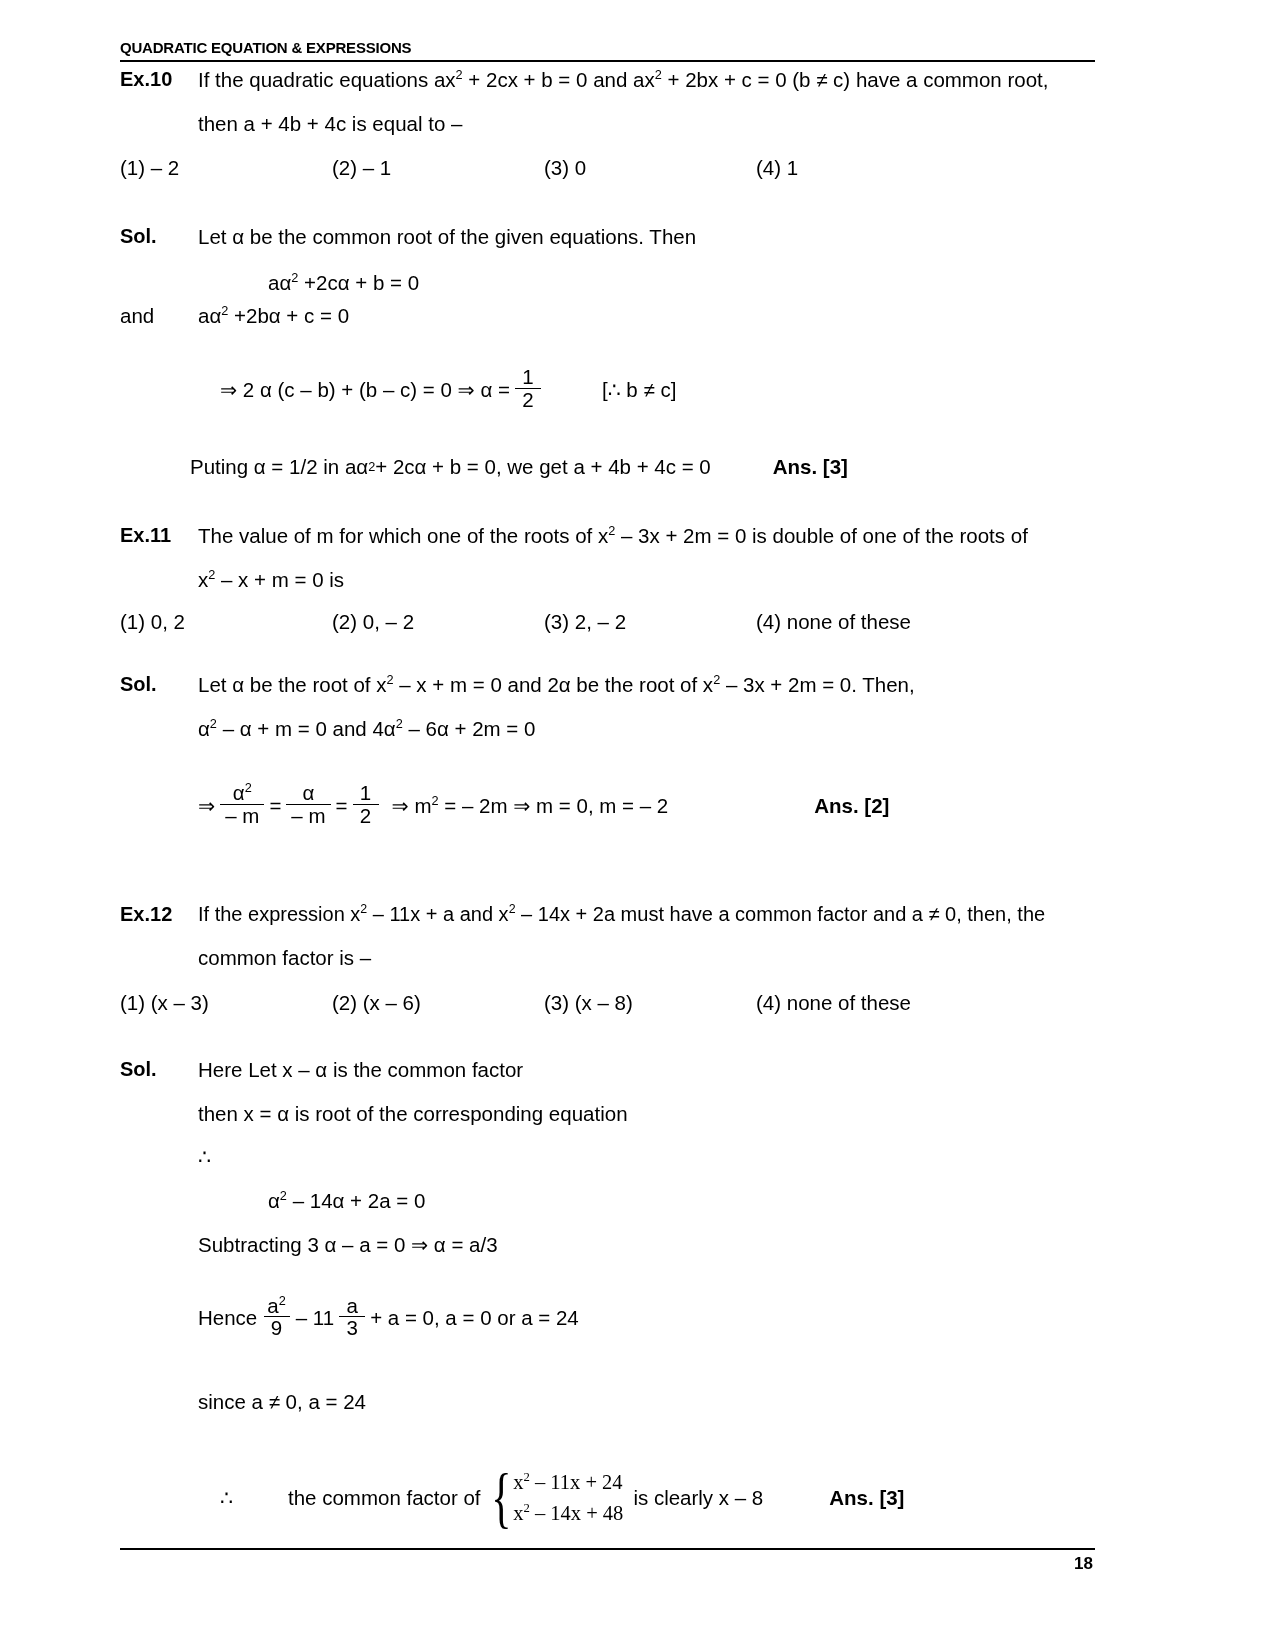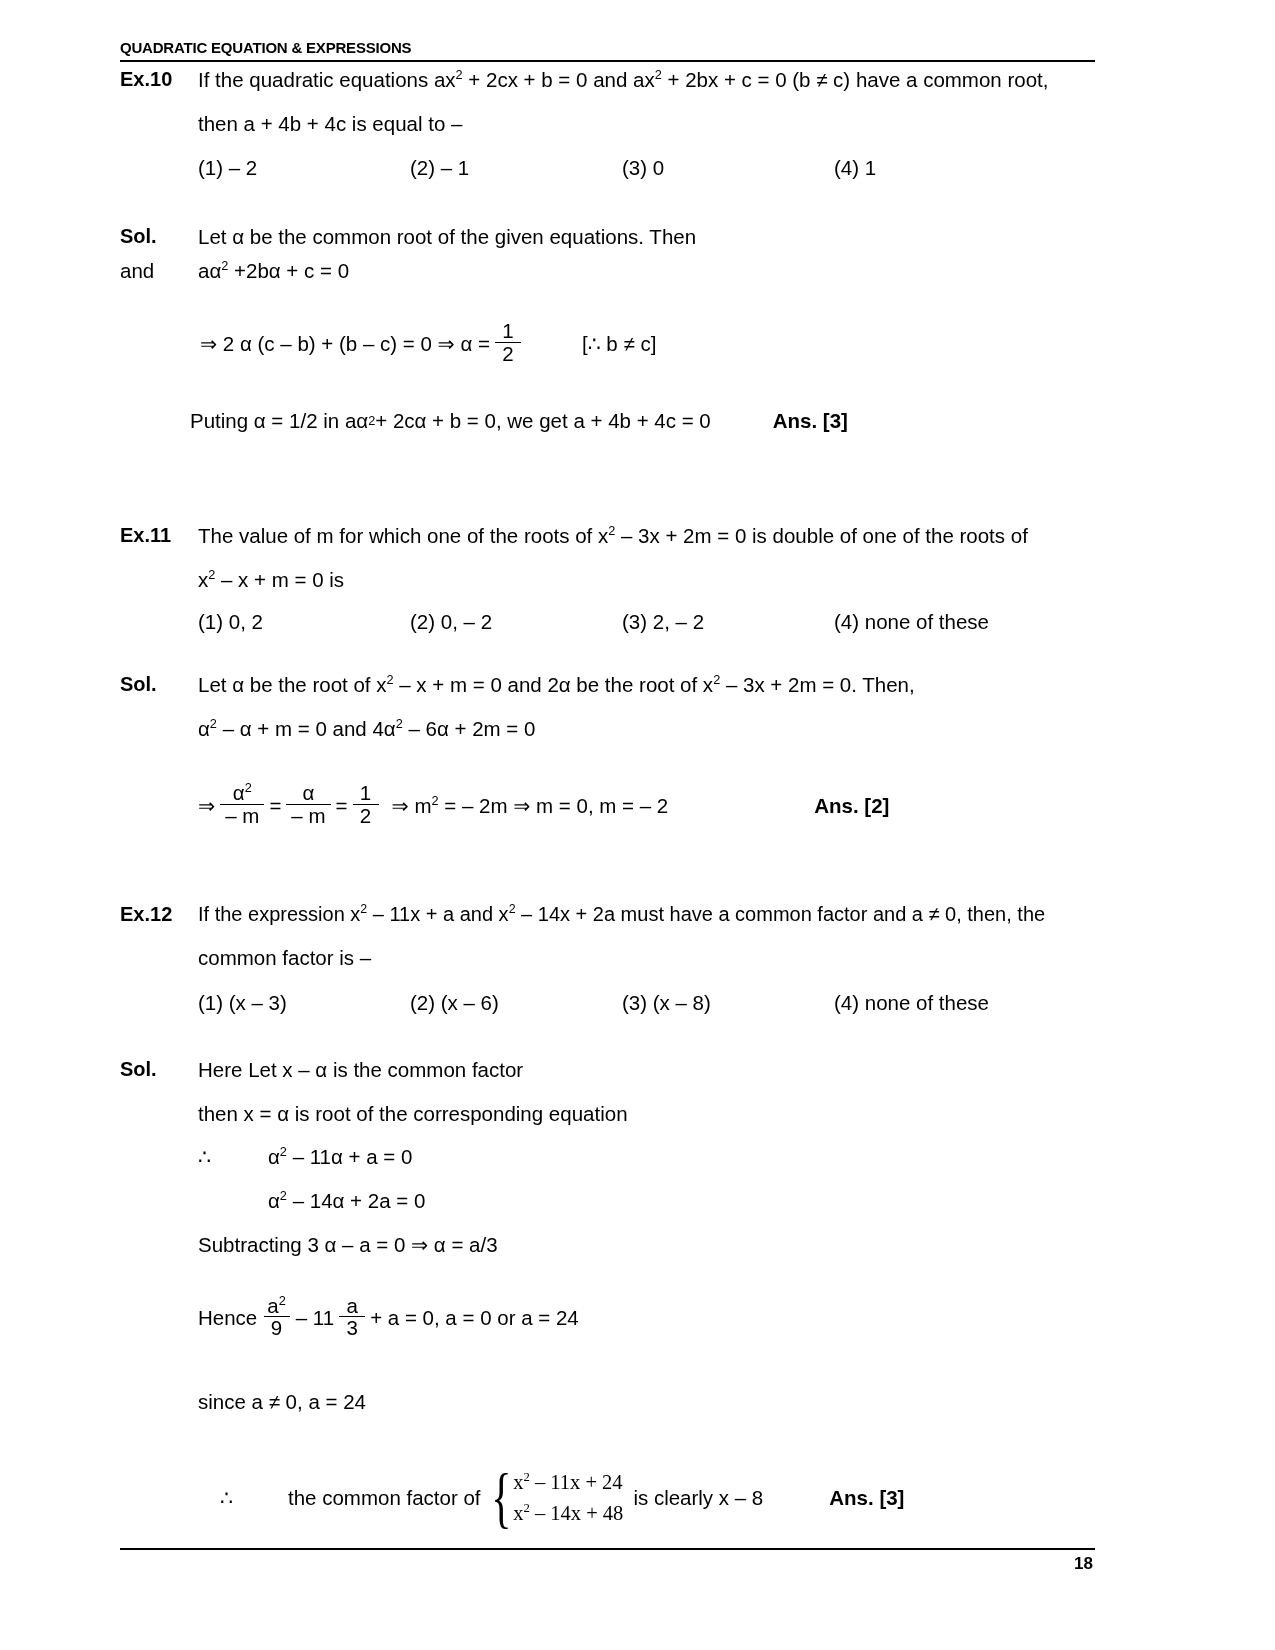--- a/index.html
+++ b/index.html
@@ -84,21 +84,20 @@
   }
   .indent-line {
     font-size: 20.5px;
     line-height: 1.45;
     margin-left: 78px;
     white-space: nowrap;
   }
   .indent-line.deep { margin-left: 148px; }
   .opts {
     display: flex;
-    margin-left: 78px;
     font-size: 20.5px;
   }
   .opt { flex: 0 0 212px; white-space: nowrap; }
   .opt:last-child { flex: 0 0 auto; }
   sup {
     font-size: 0.62em;
     vertical-align: super;
     line-height: 0;
   }
   .ans {
@@ -181,25 +180,26 @@
       <div class="opt">(3) 0</div>
       <div class="opt">(4) 1</div>
     </div>
   </div>
 
   <div class="block" style="top:222px;">
     <div class="row">
       <div class="tag">Sol.</div>
       <div class="body-text">Let α be the common root of the given equations. Then</div>
     </div>
+    <div class="indent-line deep" style="margin-top:16px;"><span>aα</span><sup>2</sup><span> +2cα + b = 0</span></div>
     <div class="row" style="margin-top:4px;">
       <div class="tag" style="font-weight:normal;font-size:20.5px;">and</div>
       <div class="body-text"><span>aα</span><sup>2</sup><span> +2bα + c = 0</span></div>
     </div>
-    <div class="eqline" style="margin-left:80px;margin-top:36px;">
+    <div class="eqline" style="margin-left:100px;margin-top:36px;">
       <span>⇒ 2 α (c – b) + (b – c) = 0 ⇒  α =</span>
       <span class="frac">
         <span class="num">1</span>
         <span class="den">2</span>
       </span>
       <span style="margin-left:56px;">[∴ b ≠ c]</span>
     </div>
     <div class="eqline" style="margin-left:70px;margin-top:42px;">
       <span>Puting α = 1/2 in aα</span>
         <sup>2</sup>
@@ -264,21 +264,20 @@
   </div>
 
   <div class="block" style="top:1055px;">
     <div class="row">
       <div class="tag">Sol.</div>
       <div class="body-text">Here Let x – α is the common factor</div>
     </div>
     <div class="indent-line" style="margin-top:14px;">then x = α is root of the corresponding equation</div>
     <div class="row" style="margin-top:14px;">
       <div class="tag" style="font-weight:normal;font-size:20.5px;width:70px;flex:0 0 70px;margin-left:78px;">∴</div>
-      <div class="body-text"><span>α</span><sup>2</sup><span> – 11α + a = 0</span></div>
     </div>
     <div class="indent-line deep" style="margin-top:14px;"><span>α</span><sup>2</sup><span> – 14α + 2a = 0</span></div>
     <div class="indent-line" style="margin-top:14px;">Subtracting 3 α – a = 0 ⇒  α = a/3</div>
 
     <div class="eqline" style="margin-left:78px;margin-top:36px;">
       <span>Hence</span>
       <span class="frac">
         <span class="num"><span>a</span><sup>2</sup></span>
         <span class="den">9</span>
       </span>

